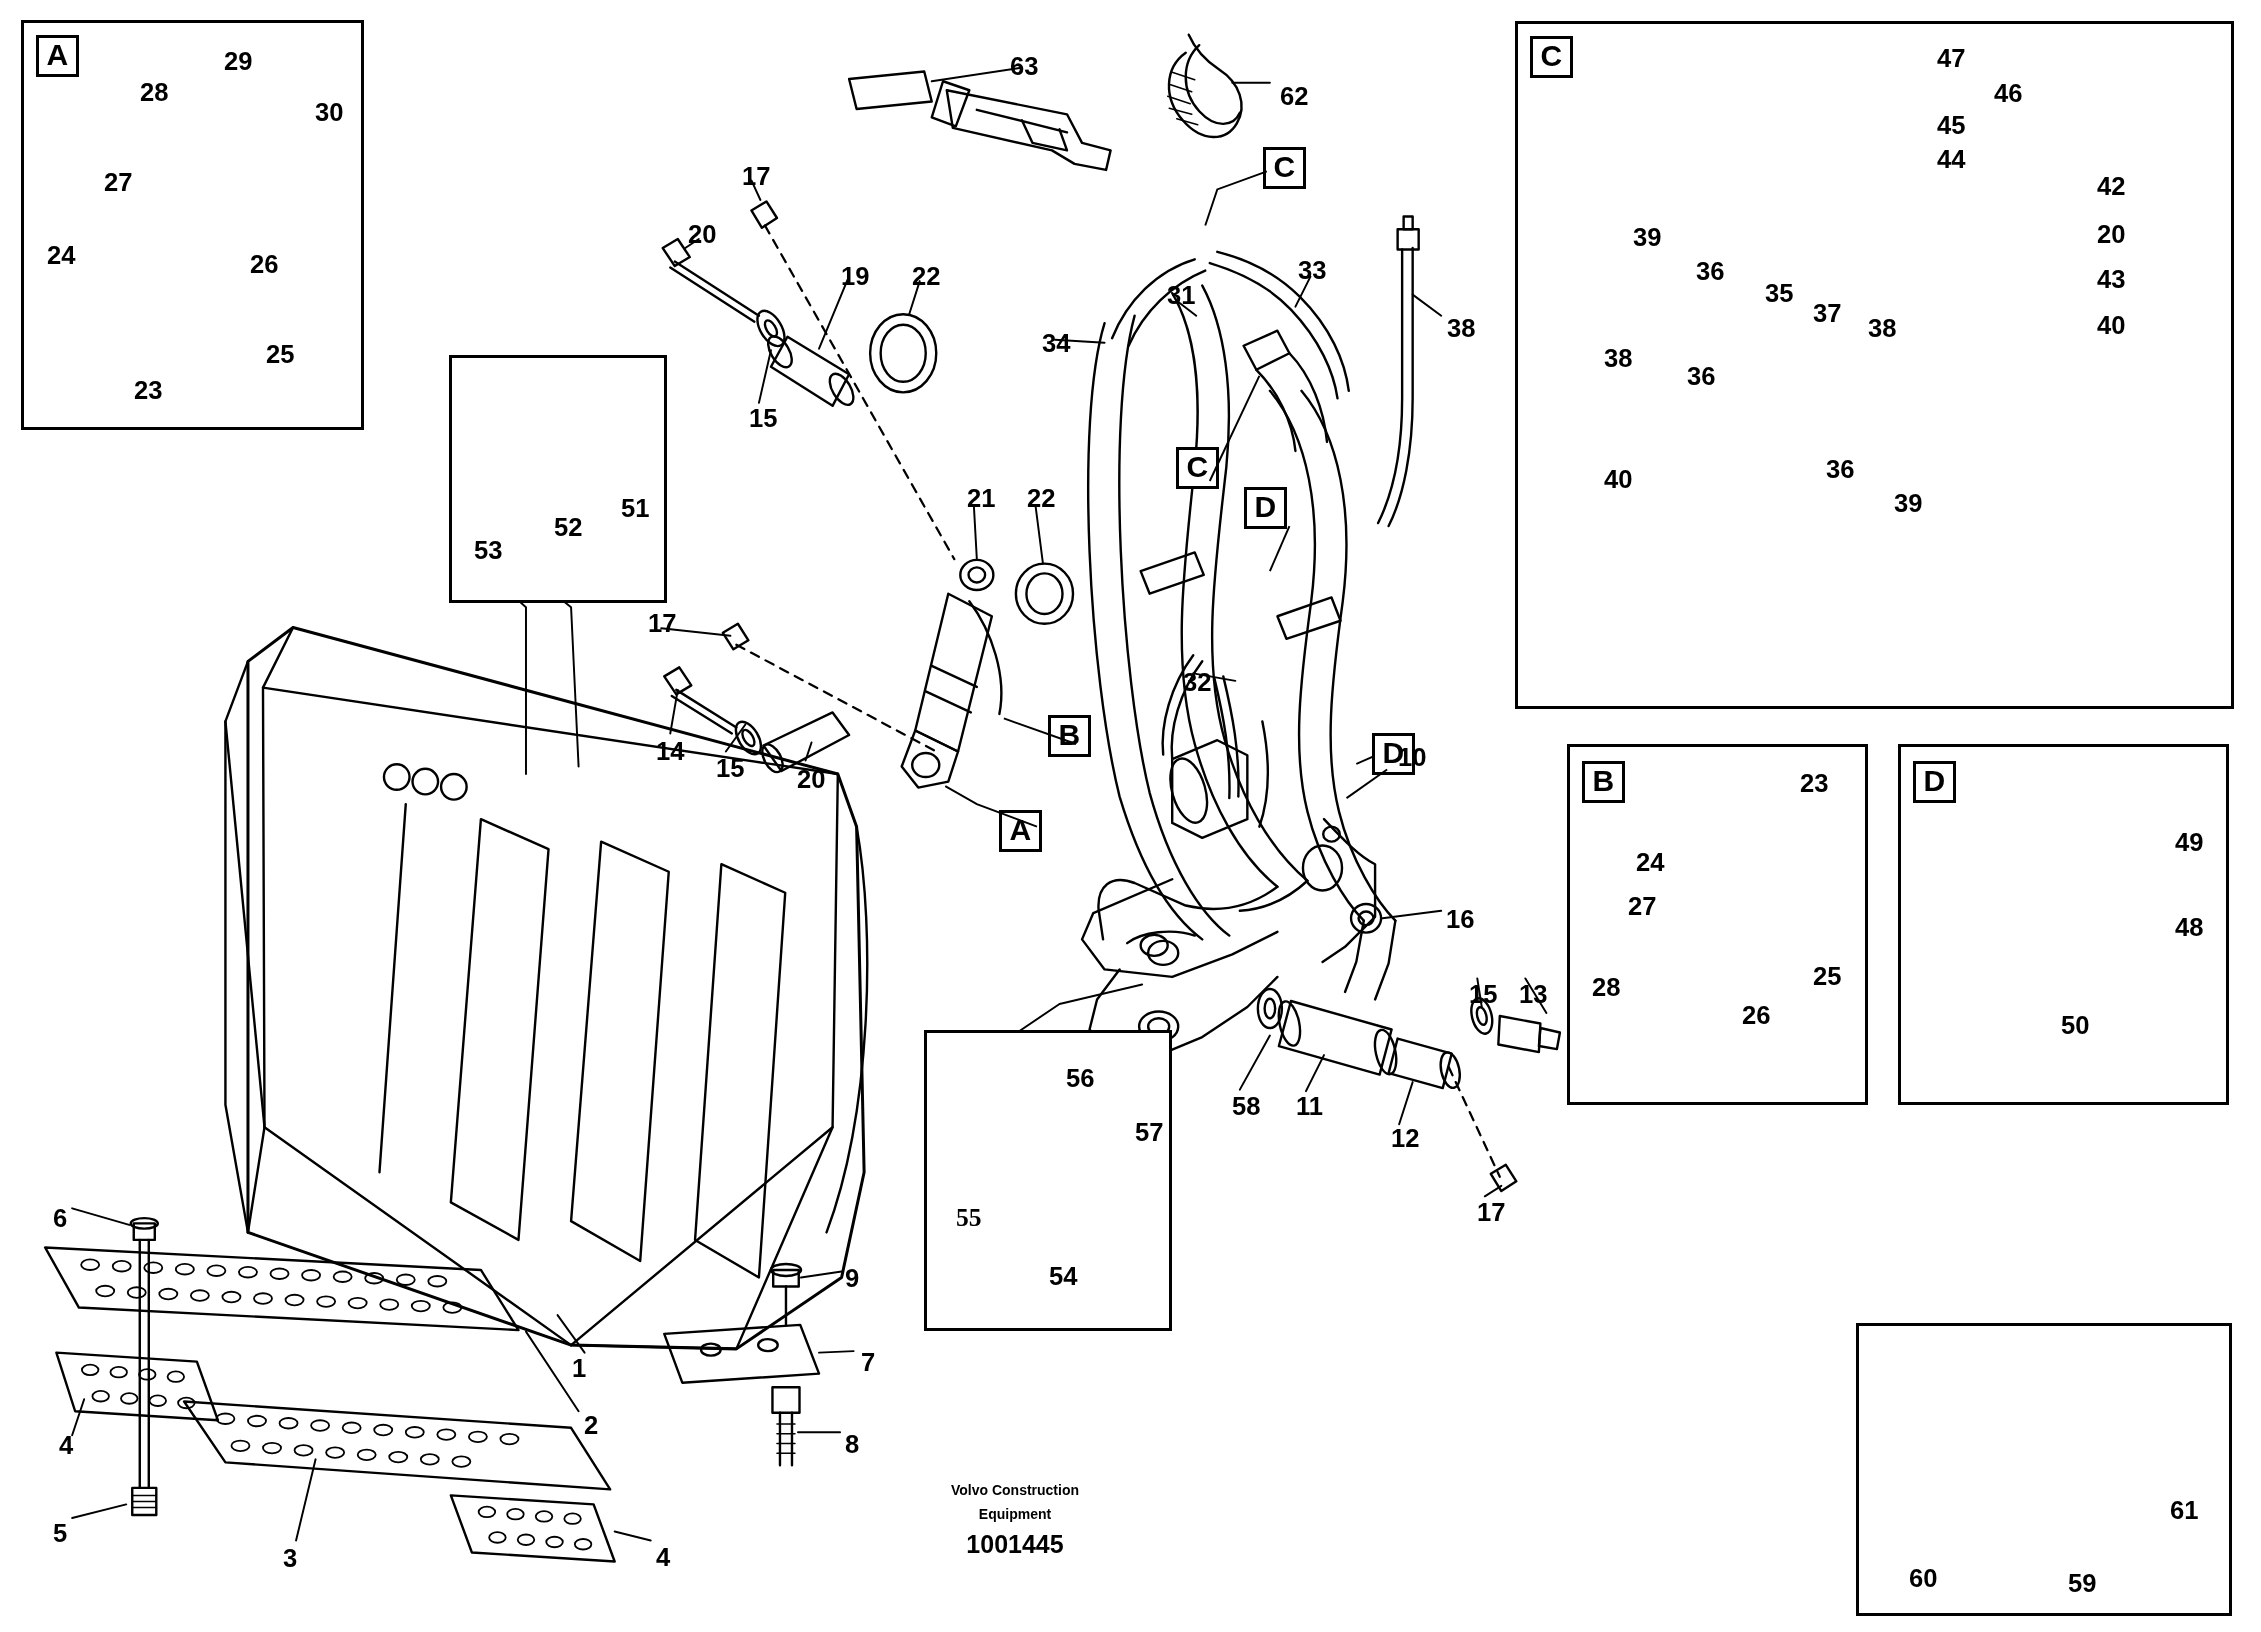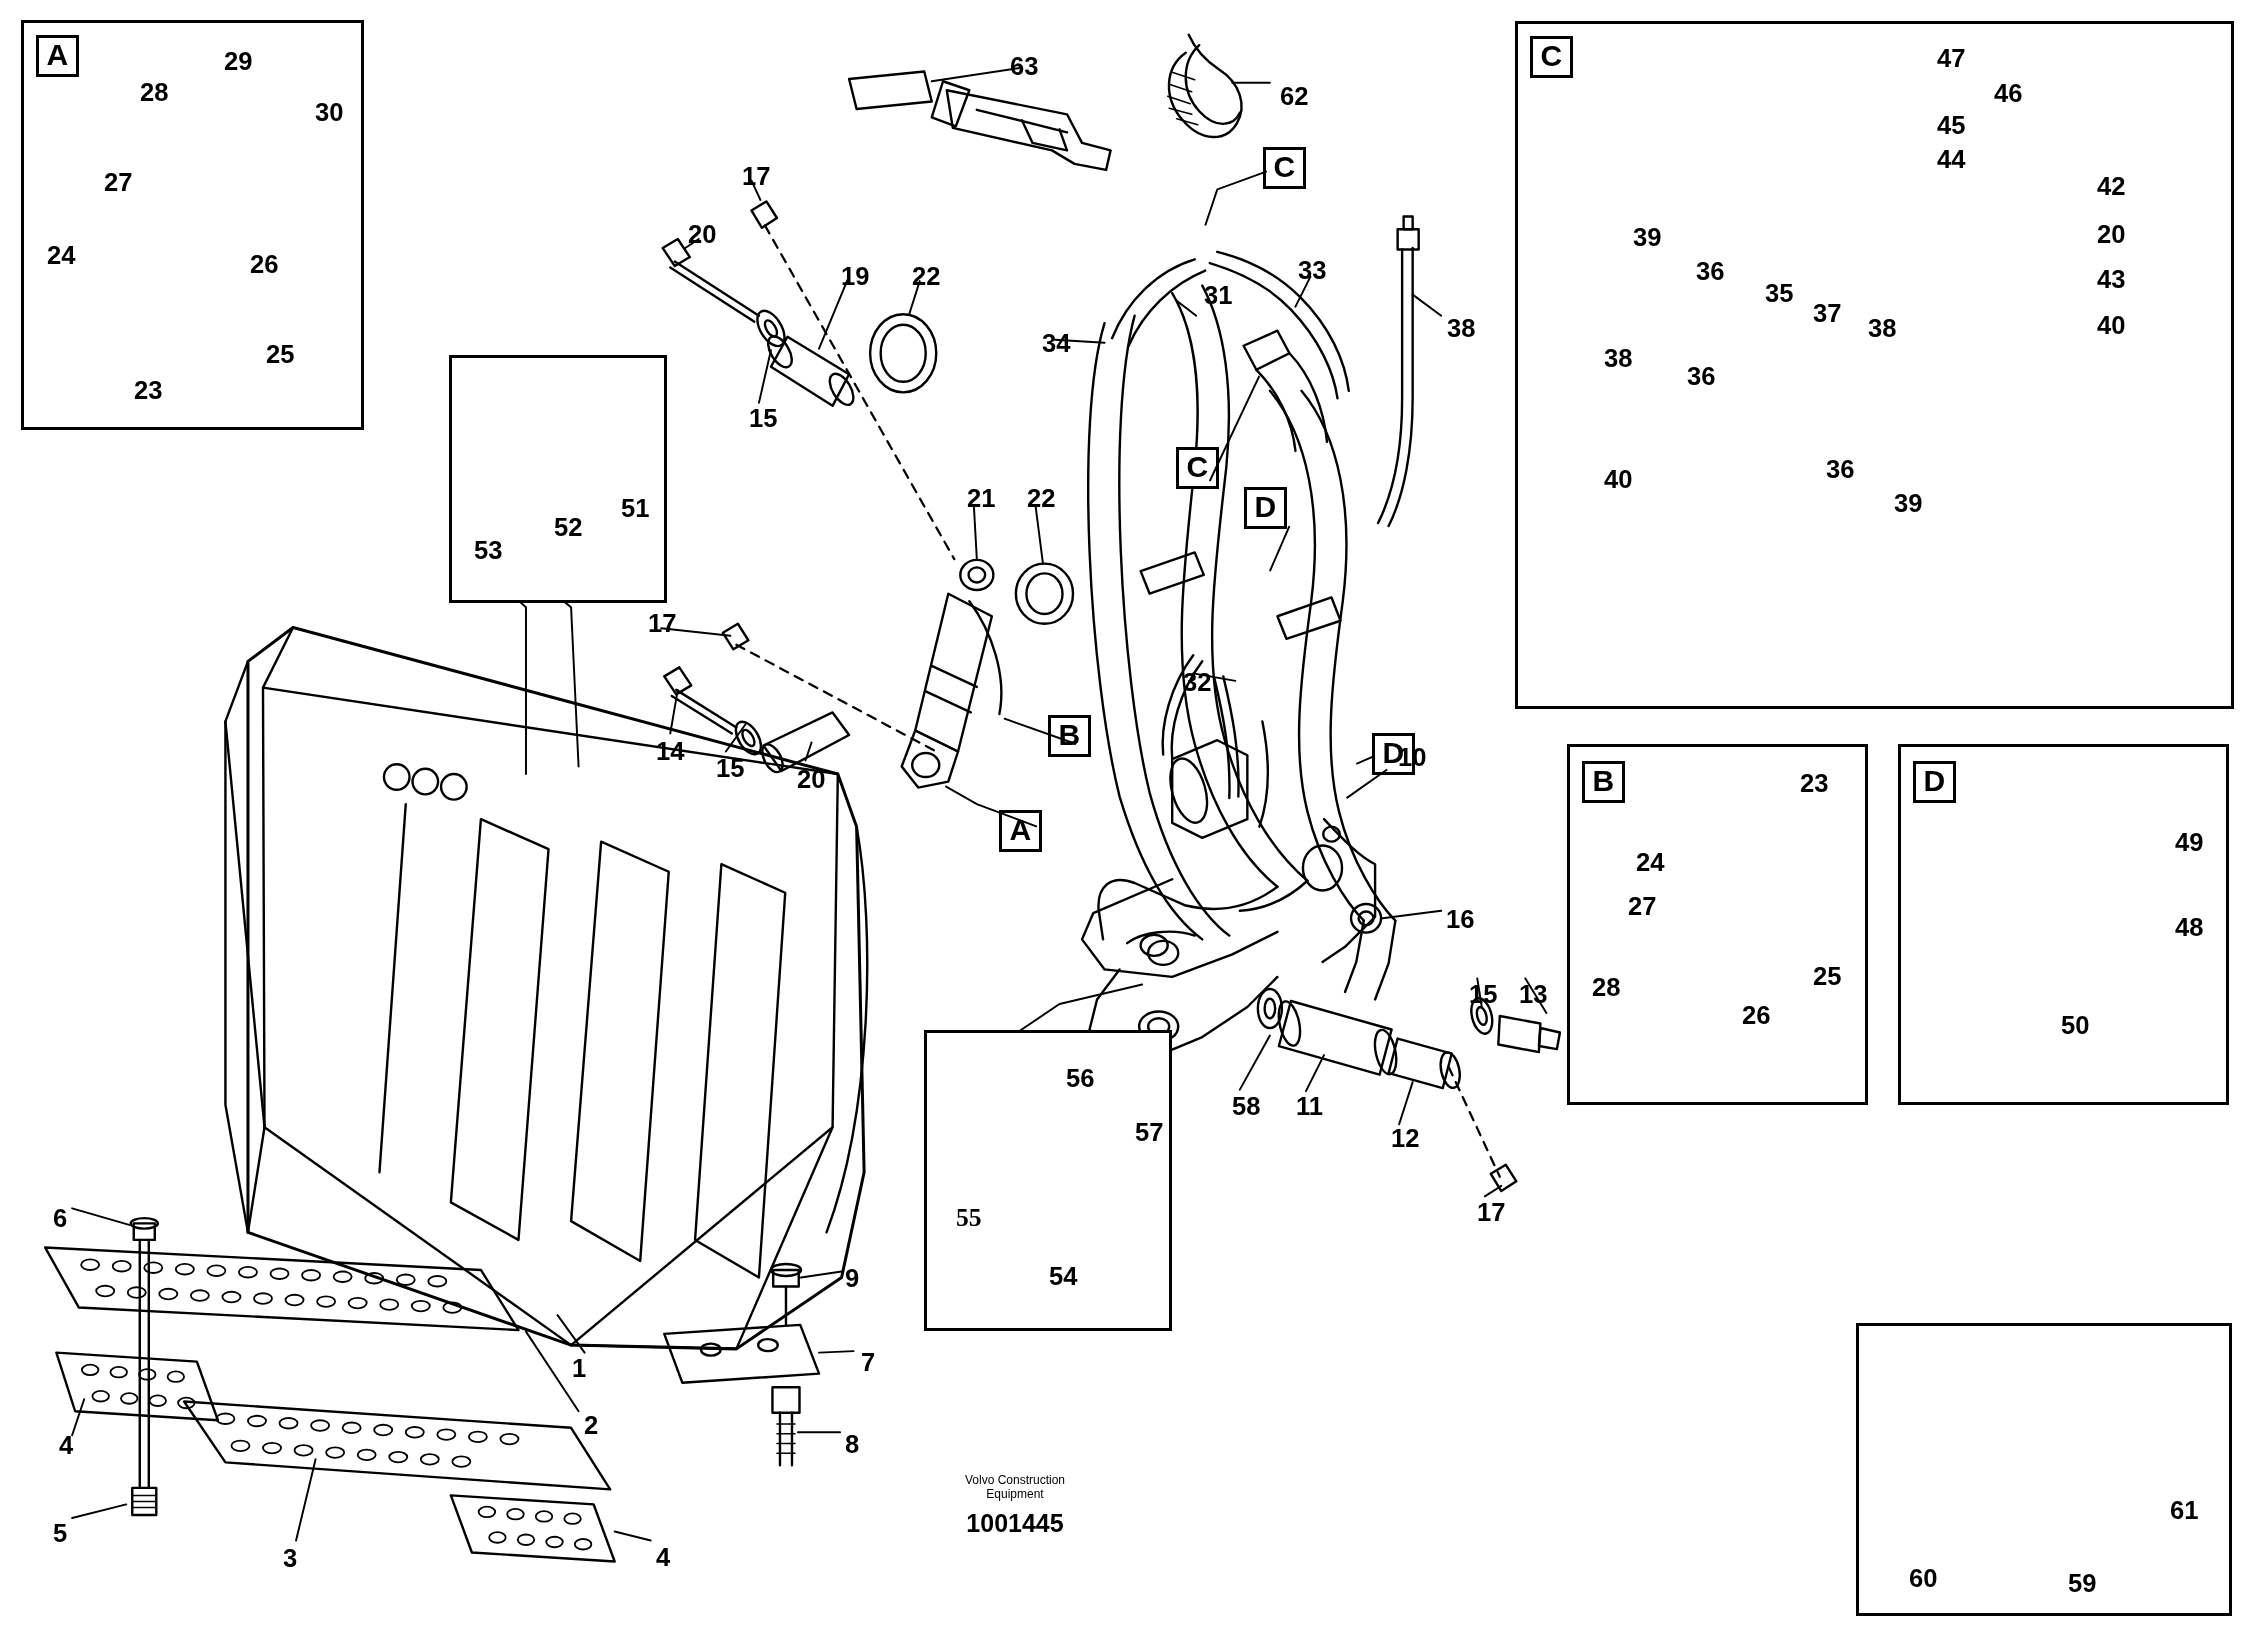--- a/index.html
+++ b/index.html
@@ -53,23 +53,24 @@
     box-sizing: border-box;
   }
   .detailbox.thin { border-width: 3px; }
   .footer {
     position: absolute;
     text-align: center;
     font-family: "Liberation Sans", sans-serif;
     color: #000;
   }
   .footer .brand {
-    font-size: 12px;
-    font-weight: normal;
+    font-size: 14px;
+    font-weight: bold;
     line-height: 1.15;
+    margin-top: 8px;
   }
   .footer .num {
     font-size: 25px;
     font-weight: bold;
     margin-top: 7.5px;
   }
 </style>
 </head>
 <body>
 
@@ -599,21 +600,21 @@
       <div class="callout" style="left: 266px; top: 342px;">25</div>
       <div class="callout" style="left: 134px; top: 378px;">23</div>
       <div class="callout" style="left: 1010px; top: 54px;">63</div>
       <div class="callout" style="left: 1280px; top: 84px;">62</div>
       <div class="callout" style="left: 742px; top: 164px;">17</div>
       <div class="callout" style="left: 688px; top: 222px;">20</div>
       <div class="callout" style="left: 841px; top: 264px;">19</div>
       <div class="callout" style="left: 912px; top: 264px;">22</div>
       <div class="callout" style="left: 749px; top: 406px;">15</div>
       <div class="callout" style="left: 1042px; top: 331px;">34</div>
-      <div class="callout" style="left: 1204px; top: 283px;">31</div>
+      <div class="callout" style="left: 1167px; top: 283px;">31</div>
       <div class="callout" style="left: 1298px; top: 258px;">33</div>
       <div class="callout" style="left: 1447px; top: 316px;">38</div>
       <div class="callout" style="left: 1937px; top: 46px;">47</div>
       <div class="callout" style="left: 1986px; top: 81px; margin-left: 8px;">46</div>
       <div class="callout" style="left: 1937px; top: 113px;">45</div>
       <div class="callout" style="left: 1937px; top: 147px;">44</div>
       <div class="callout" style="left: 2097px; top: 174px;">42</div>
       <div class="callout" style="left: 2097px; top: 222px;">20</div>
       <div class="callout" style="left: 2097px; top: 267px;">43</div>
       <div class="callout" style="left: 2097px; top: 313px;">40</div>

